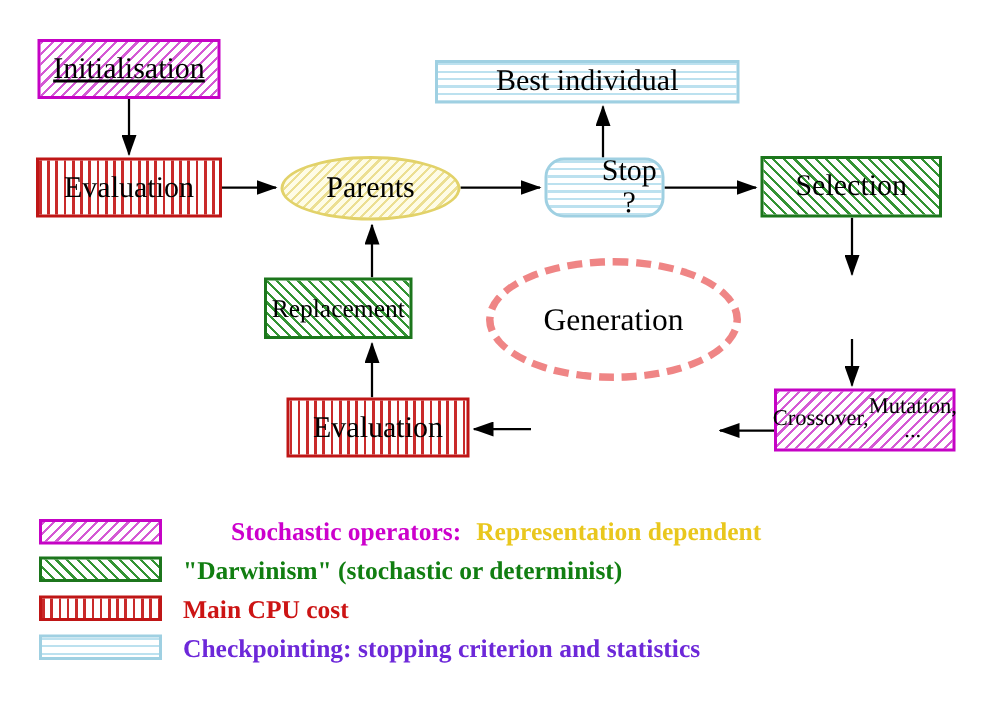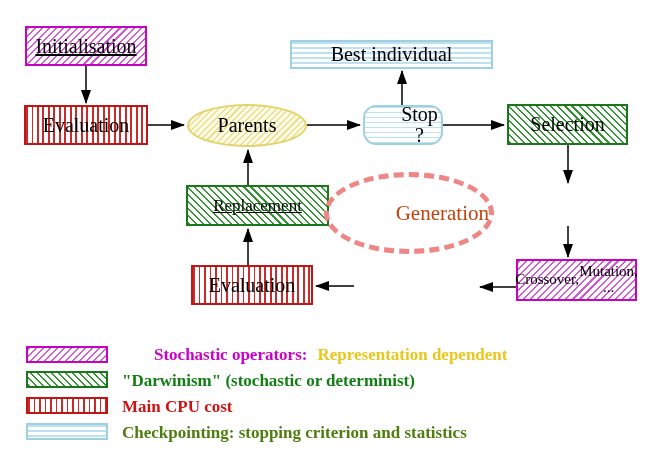--- a/index.html
+++ b/index.html
@@ -49,37 +49,37 @@
     background-image: repeating-linear-gradient(135deg, #ecdf92 0, #ecdf92 1.5px, rgba(0,0,0,0) 1.5px, rgba(0,0,0,0) 4.5px);
   }
   .rounded { border-radius: 13px; }
 
   .generation-ellipse {
     position: absolute;
     left: 324px; top: 172px; width: 170px; height: 82px;
     box-sizing: border-box;
     border: 5px dashed #ef8585;
     border-radius: 50%;
-    display: flex; align-items: center; justify-content: flex-end;
-    color: #c2410c;
+    display: flex; align-items: center; justify-content: center;
+    color: #000000;
     font-size: 21px;
   }
 
   
   .n-init        { left: 25px;  top: 26px;  width: 122px; height: 40px; text-decoration: underline; }
   .n-eval-top    { left: 24px;  top: 105px; width: 124px; height: 40px; }
   .n-parents     { left: 187px; top: 104px; width: 120px; height: 43px; }
   .n-best        { left: 290px; top: 40px;  width: 203px; height: 29px; }
   .n-stop        { left: 363px; top: 105px; width: 80px;  height: 40px; padding-left: 33px; }
   .n-selection   { left: 507px; top: 104px; width: 121px; height: 41px; }
   .n-genitors    { left: 509px; top: 185px; width: 121px; height: 41px; }
   .n-crossover   { left: 516px; top: 259px; width: 121px; height: 42px; font-size: 15px; flex-direction: row; }
   .n-offspring   { left: 355px; top: 264px; width: 122px; height: 44px; }
   .n-eval-bottom { left: 191px; top: 265px; width: 122px; height: 40px; }
-  .n-replacement { left: 186px; top: 185px; width: 143px; height: 41px; font-size: 17px; text-decoration: underline; }
+  .n-replacement { left: 176px; top: 185px; width: 99px; height: 41px; font-size: 17px; }
 
   .arrows { position: absolute; left: 0; top: 0; pointer-events: none; }
 
   
   .legend-swatch {
     position: absolute;
     left: 26px; width: 82px; height: 17px;
     box-sizing: border-box;
   }
   .ls-1 { top: 346px; }
@@ -96,21 +96,21 @@
   }
   .lt-1 { top: 345px; margin-left: 32px; }
   .lt-2 { top: 371px; }
   .lt-3 { top: 397px; }
   .lt-4 { top: 423px; }
 
   .c-magenta { color: #cc00cc; }
   .c-gold    { color: #e9c71d; }
   .c-green   { color: #117e11; }
   .c-red     { color: #cc1414; }
-  .c-ltblue  { color: #4d7c0f; }
+  .c-ltblue  { color: #6d28d9; }
   .gap { display: inline-block; width: 10px; }
 </style>
 </head>
 <body>
 
 <div class="canvas">
 
   <svg class="arrows" width="662" height="471" viewBox="0 0 662 471">
     <defs>
       <marker id="arrow" markerUnits="userSpaceOnUse" markerWidth="14" markerHeight="10" refX="13" refY="5" orient="auto">

